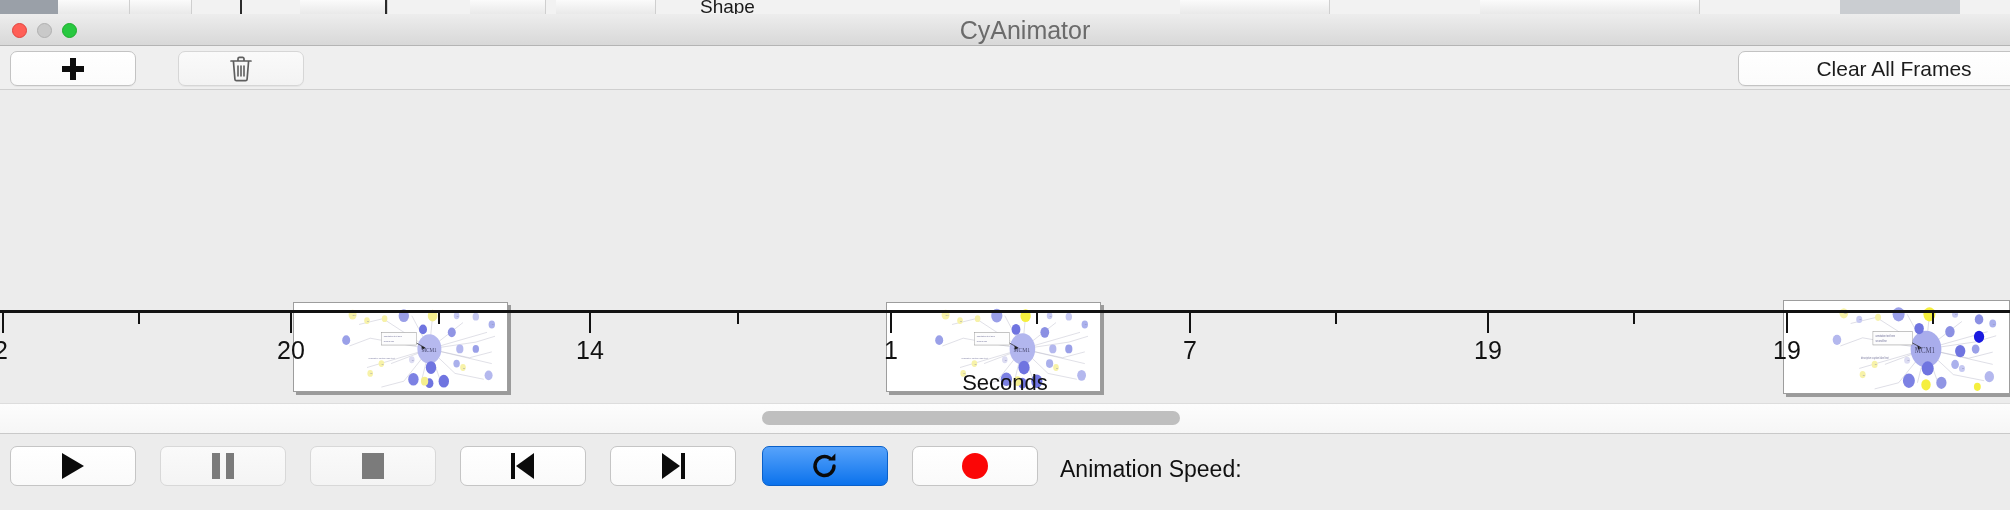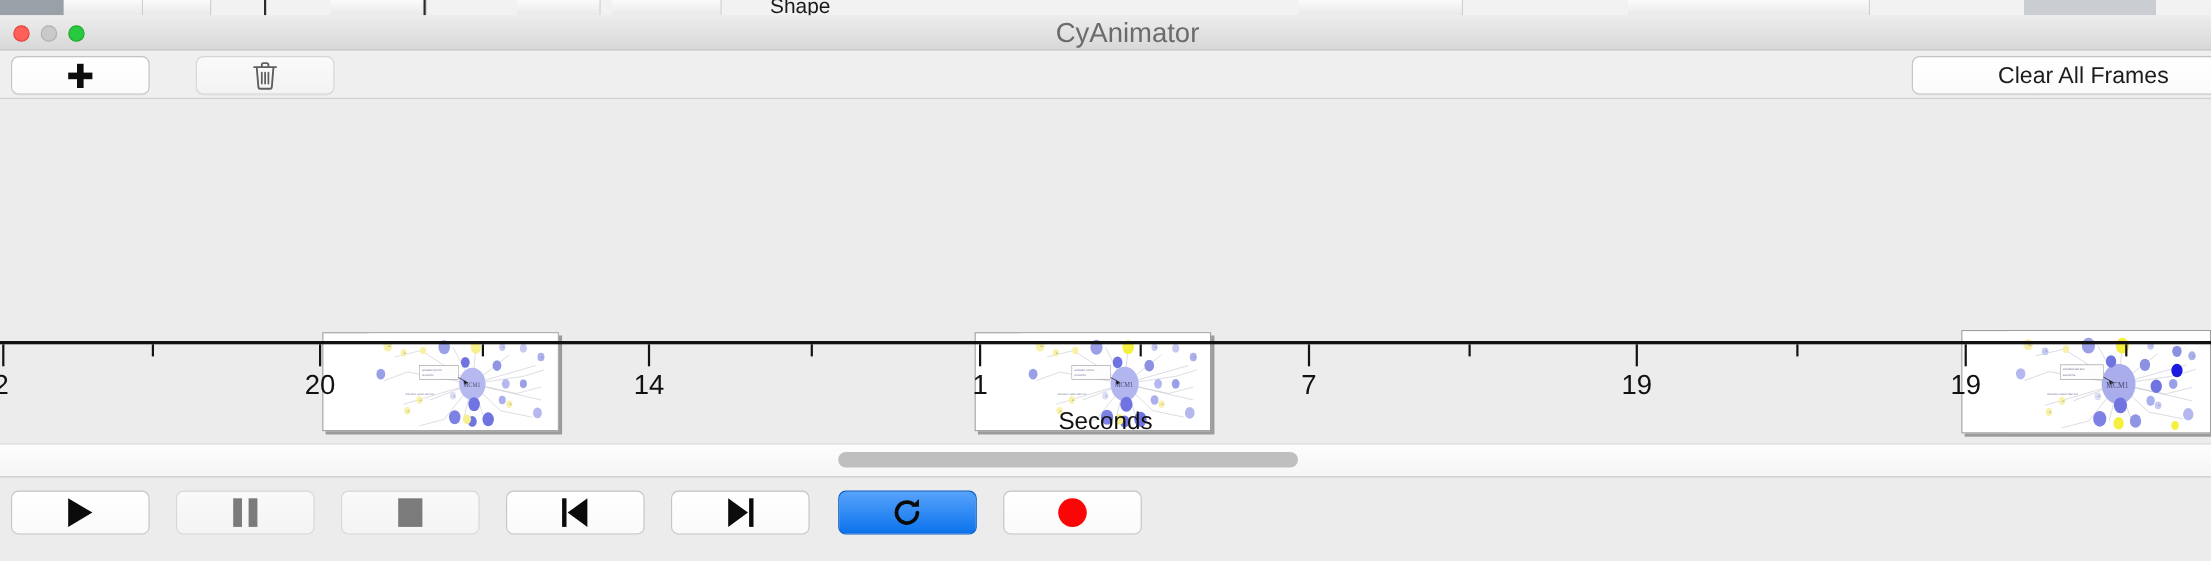--- a/index.html
+++ b/index.html
@@ -468,14 +468,15 @@
     <svg width="30" height="30" viewBox="0 0 30 30">
       <path d="M24 15 a9.5 9.5 0 1 1 -4.2 -7.9" fill="none" stroke="#0a0a0a" stroke-width="3.4" stroke-linecap="round"></path>
       <path d="M25.4 2.6 L25.4 9.6 L18.4 9.6 Z" fill="#0a0a0a"></path>
     </svg>
   </div>
 
   <div class="pbtn" id="record-button">
     <span class="ico-record"></span>
   </div>
 
+  <div class="speed-label">Animation Speed:</div>
 
 </div>
 
 </body></html>

